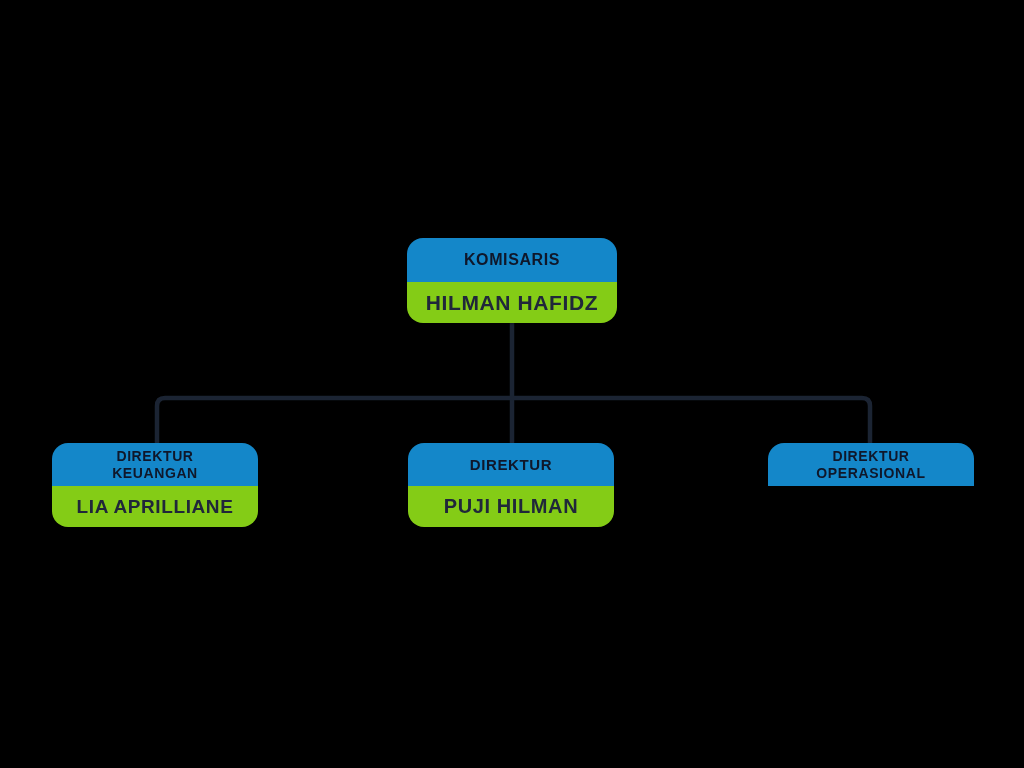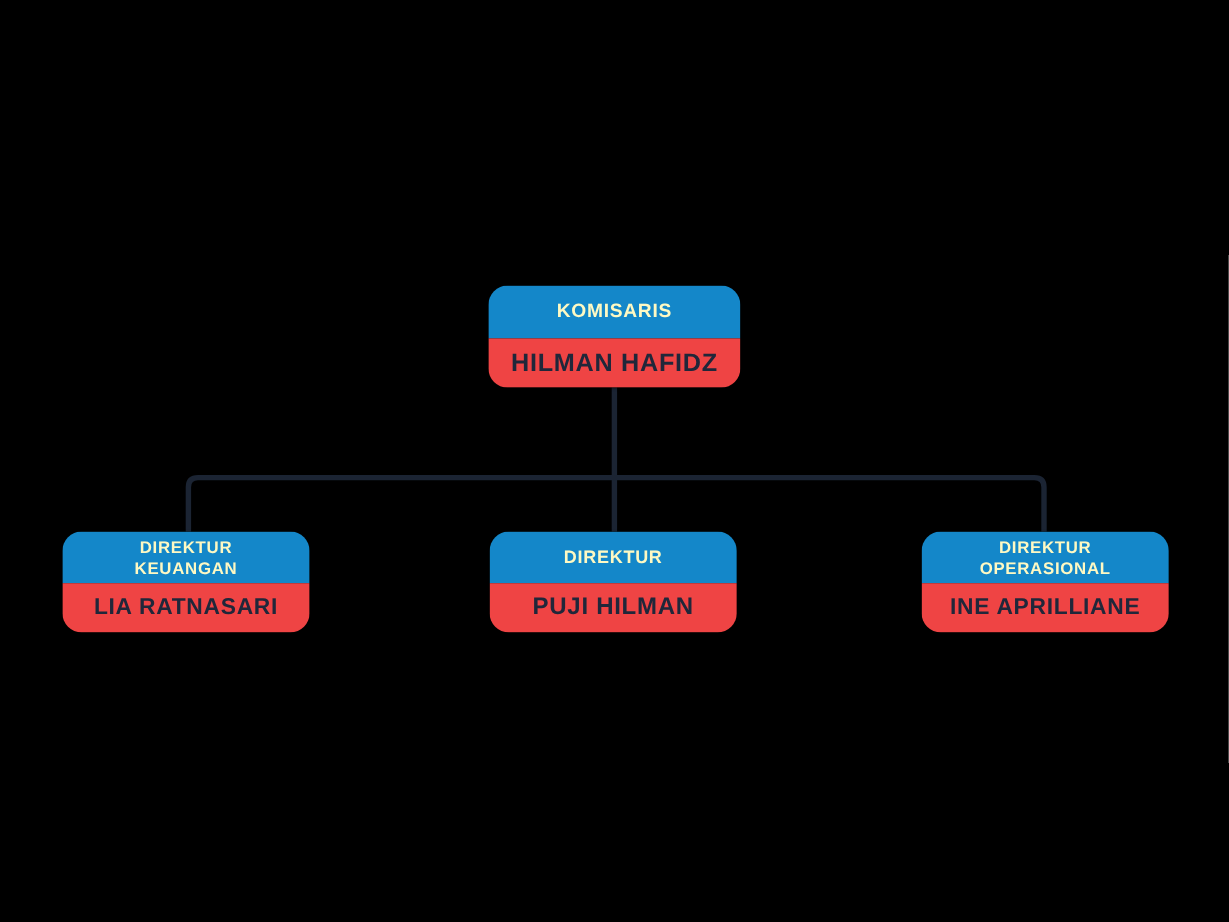--- a/index.html
+++ b/index.html
@@ -24,34 +24,34 @@
     position: absolute;
     width: 206px;
     border-radius: 16px;
     overflow: hidden;
     display: flex;
     flex-direction: column;
     box-shadow: 0 1px 2px rgba(0,0,0,0.35);
   }
   .node-header {
     background: #1487C9;
-    color: #fef9c3;
+    color: #0f172a;
     display: flex;
     align-items: center;
     justify-content: center;
     text-align: center;
     font-weight: bold;
     white-space: pre-line;
     letter-spacing: 0.6px;
     line-height: 17px;
     font-size: 14px;
     height: 43px;
   }
   .node-body {
-    background: #ef4444;
+    background: #84cc16;
     color: #20273A;
     display: flex;
     align-items: center;
     justify-content: center;
     text-align: center;
     font-weight: bold;
     letter-spacing: 0.6px;
     font-size: 19px;
     flex: 1;
   }
@@ -88,27 +88,26 @@
   </svg>
 
   <div class="node node-root">
     <div class="node-header">KOMISARIS</div>
     <div class="node-body">HILMAN HAFIDZ</div>
   </div>
 
   <div class="node node-c0">
     <div class="node-header">DIREKTUR
 KEUANGAN</div>
-    <div class="node-body">LIA RATNASARI</div>
+    <div class="node-body">LIA APRILLIANE</div>
   </div>
 
   <div class="node node-c1">
     <div class="node-header">DIREKTUR</div>
     <div class="node-body">PUJI HILMAN</div>
   </div>
 
   <div class="node node-c2">
     <div class="node-header">DIREKTUR
 OPERASIONAL</div>
-    <div class="node-body">INE APRILLIANE</div>
   </div>
 
 </div>
 
 </body></html>

